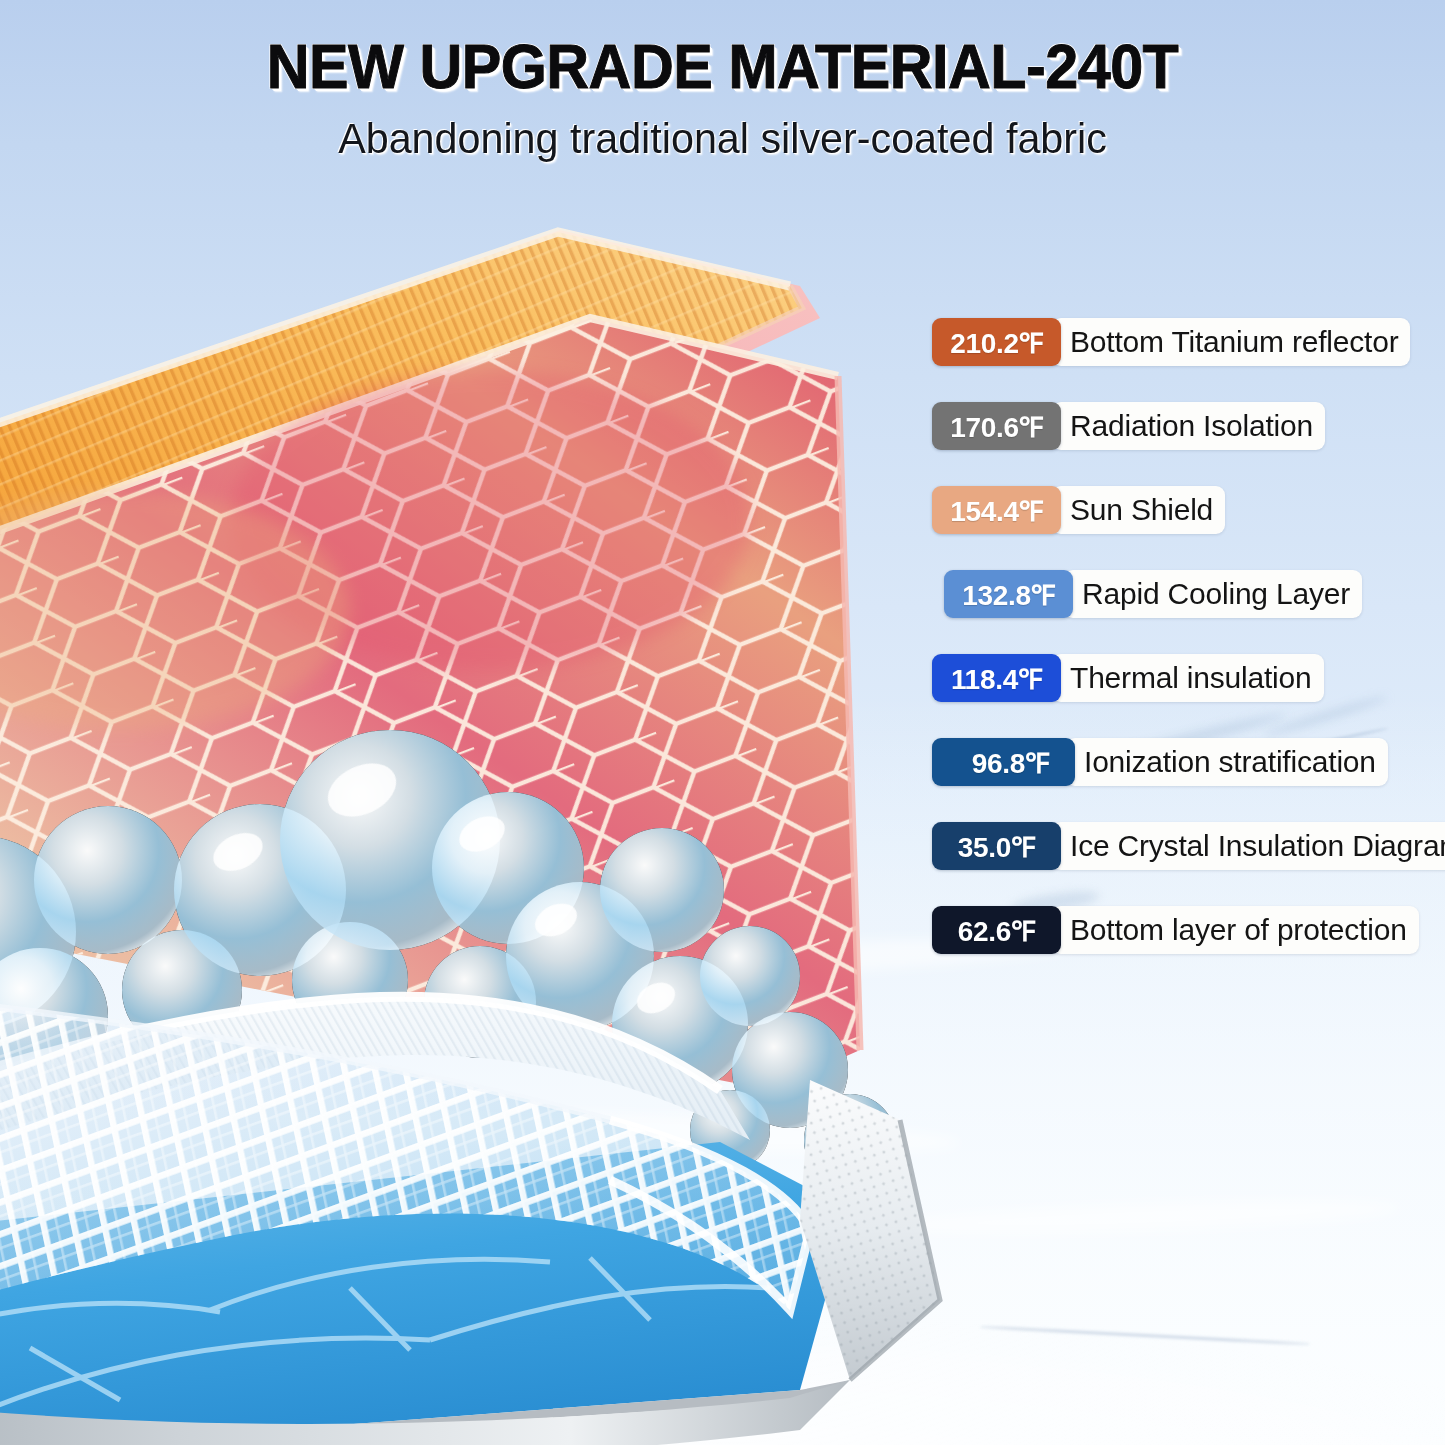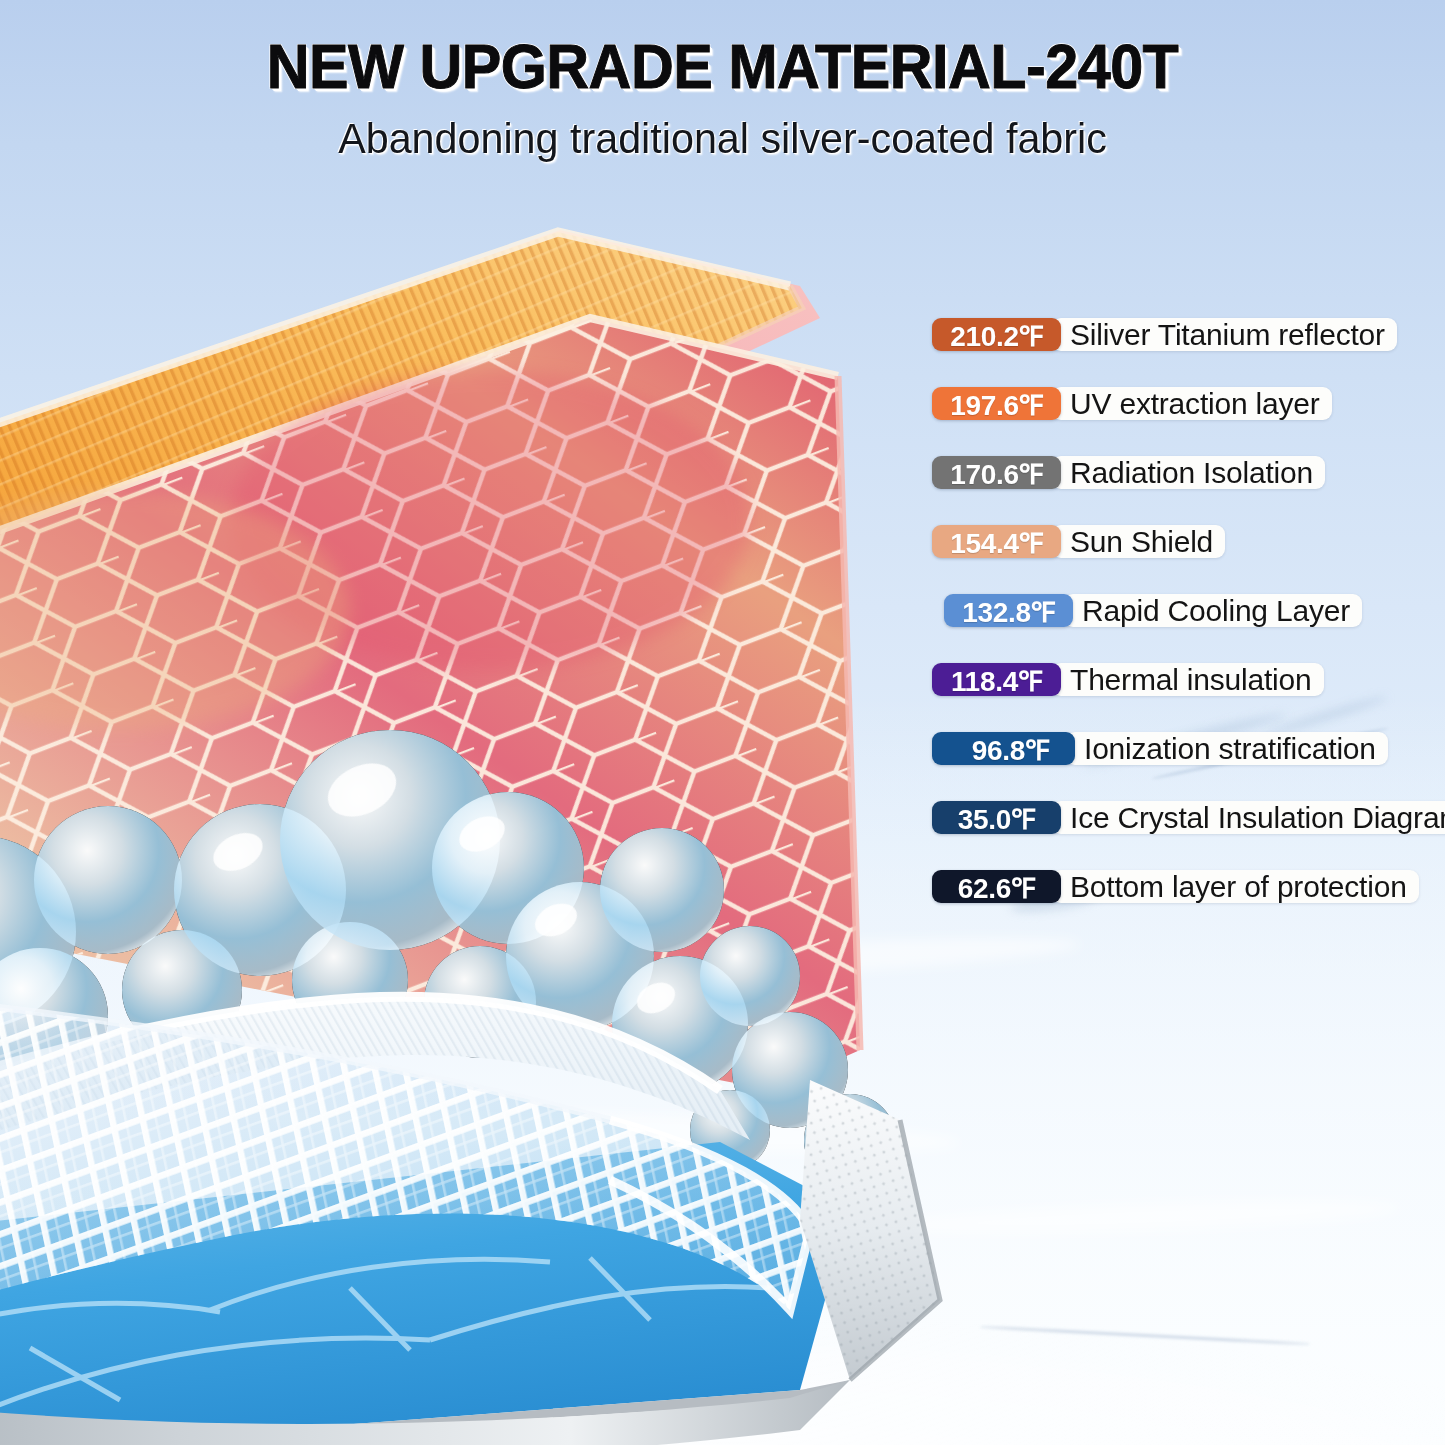--- a/index.html
+++ b/index.html
@@ -51,21 +51,21 @@
     text-shadow:1px 1px 0 #fff,2px 2px 2px rgba(255,255,255,.85),-1px -1px 0 #fff;
     transform:scaleX(.96);
   }
 
   
   #product{position:absolute;left:-210px;top:190px;width:1220px;height:1270px;z-index:20;}
   #product svg{width:100%;height:100%;display:block;}
 
   
   #labels{position:absolute;left:932px;top:318px;width:505px;z-index:60;}
-  .lbl-row{display:flex;align-items:stretch;margin-bottom:36px;height:33px;}
+  .lbl-row{display:flex;align-items:stretch;margin-bottom:36px;height:48px;}
   .badge{
     display:flex;align-items:center;justify-content:center;
     color:#fff;font-weight:bold;font-size:28px;
     padding:0 8px;border-radius:9px;
     box-shadow:0 1px 3px rgba(20,40,70,.25);
     white-space:nowrap;letter-spacing:-.3px;
     position:relative;z-index:2;min-width:113px;
     text-shadow:0 1px 1px rgba(0,0,0,.18);
   }
   .pill{
@@ -332,45 +332,41 @@
         <path d="M-60 1180 L 90 1270 L1010 1212 L1060 1190 L1010 1200 L 90 1270 Z" fill="#aeb5bb" opacity=".9"></path>
         <path d="M-60 1190 C 200 1236, 600 1252, 1000 1208 L1060 1190 L1010 1240 C 640 1286, 220 1282, -60 1240 Z" fill="url(#gSilverEdge)"></path>
       </g>
     </svg>
   </div>
 
   <div id="labels">
 
     <div class="lbl-row">
       <span class="badge" style="background: rgb(198, 89, 42);">210.2℉</span>
-      <span class="pill">Siliver Titanium reflector</span>
-    </div>
-
-    <div class="lbl-row">
-      <span class="badge" style="background: rgb(239, 116, 56);">197.6℉</span>
-      <span class="pill">UV extraction layer</span>
-    </div>
+      <span class="pill">Bottom Titanium reflector</span>
+    </div>
+
 
     <div class="lbl-row">
       <span class="badge" style="background: #737373;">170.6℉</span>
       <span class="pill">Radiation Isolation</span>
     </div>
 
     <div class="lbl-row">
       <span class="badge" style="background: rgb(232, 168, 130);">154.4℉</span>
       <span class="pill">Sun Shield</span>
     </div>
 
     <div class="lbl-row">
       <span class="badge" style="background: rgb(91, 143, 212); margin-left: 12px;">132.8℉</span>
       <span class="pill">Rapid Cooling Layer</span>
     </div>
 
     <div class="lbl-row">
-      <span class="badge" style="background: #4c1d95;">118.4℉</span>
+      <span class="badge" style="background: #1d4ed8;">118.4℉</span>
       <span class="pill">Thermal insulation</span>
     </div>
 
     <div class="lbl-row">
       <span class="badge" style="background: rgb(20, 82, 143); padding-left: 22px;">96.8℉</span>
       <span class="pill">Ionization stratification</span>
     </div>
 
     <div class="lbl-row">
       <span class="badge" style="background: rgb(23, 63, 107);">35.0℉</span>

